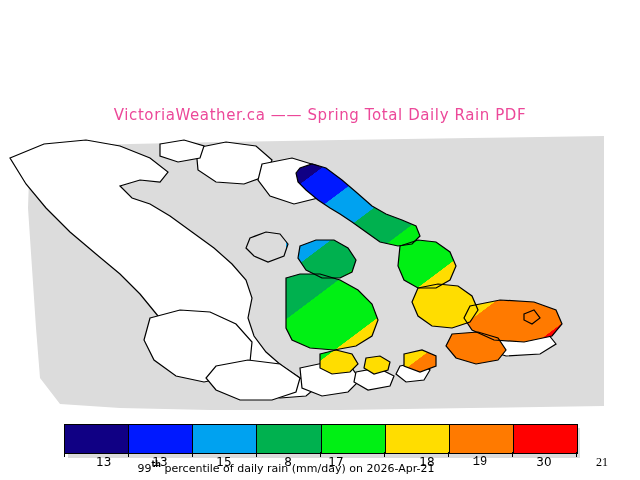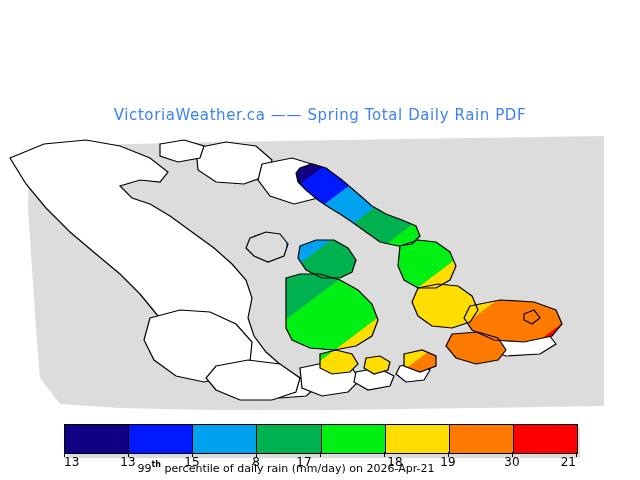--- a/index.html
+++ b/index.html
@@ -8,21 +8,21 @@
     background:#ffffff;
     font-family:"DejaVu Sans","Liberation Sans",sans-serif;
     overflow:hidden;position:relative;
   }
   #root{position:absolute;inset:0;}
 
   .title{
     position:absolute;left:0;top:106px;width:640px;
     text-align:center;
     font-size:15px;letter-spacing:.6px;
-    color:#3b82f6;white-space:nowrap;
+    color:#ec4899;white-space:nowrap;
   }
 
   .map-wrap{position:absolute;left:0;top:128px;width:640px;height:288px;}
   .map-svg{display:block;width:640px;height:288px;}
 
   .cbar-wrap{position:absolute;left:0;top:420px;width:640px;height:60px;}
   .cbar-shadow{
     position:absolute;left:68px;top:8px;width:512px;height:30px;
     background:#dcdcdc;
   }
@@ -31,21 +31,21 @@
     display:flex;border:1px solid #000;box-sizing:content-box;
   }
   .cbar-seg{flex:1 1 0;height:28px;border-right:1px solid #000;}
   .cbar-seg:last-child{border-right:none;}
 
   .ticks{position:absolute;left:0;top:452px;width:640px;height:8px;}
   .tick{position:absolute;top:0;width:1px;height:5px;background:#000;}
   .tick-label{
     position:absolute;top:455px;
     font-size:12px;color:#000;
-    transform:translateX(-50%);white-space:nowrap;
+    transform:translateX(-50%);white-space:nowrap;margin-left:32px;
   }
   .tick-label.first{transform:translateX(0);}
   .tick-label.last{transform:translateX(-100%);}
 
   .caption{
     position:absolute;left:0;top:460px;width:572px;
     text-align:center;font-size:11px;color:#000;white-space:nowrap;
   }
   .caption sup{font-size:8px;font-weight:bold;vertical-align:super;}
 </style>
@@ -201,16 +201,16 @@
   <div class="caption">
     <span>99</span><sup>th</sup><span> percentile of daily rain (mm/day) on 2026-Apr-21</span>
   </div>
 
 <div class="tick-label first" style="left: 64px;">13</div>
     <div class="tick-label" style="left: 128px;">13</div>
     <div class="tick-label" style="left: 192px;">15</div>
     <div class="tick-label" style="left: 256px;">8</div>
     <div class="tick-label" style="left: 304px;">17</div>
     <div class="tick-label" style="left: 395px;">18</div>
-    <div class="tick-label" style="left: 448px;">19</div>
+    <div class="tick-label" style="left: 448px; font-family: Liberation Mono, monospace;">19</div>
     <div class="tick-label" style="left: 512px;">30</div>
-    <div class="tick-label last" style="left: 576px;">21</div>
+    <div class="tick-label last" style="left: 576px; font-family: Liberation Serif, serif;">21</div>
   </div>
 
 </body></html>

